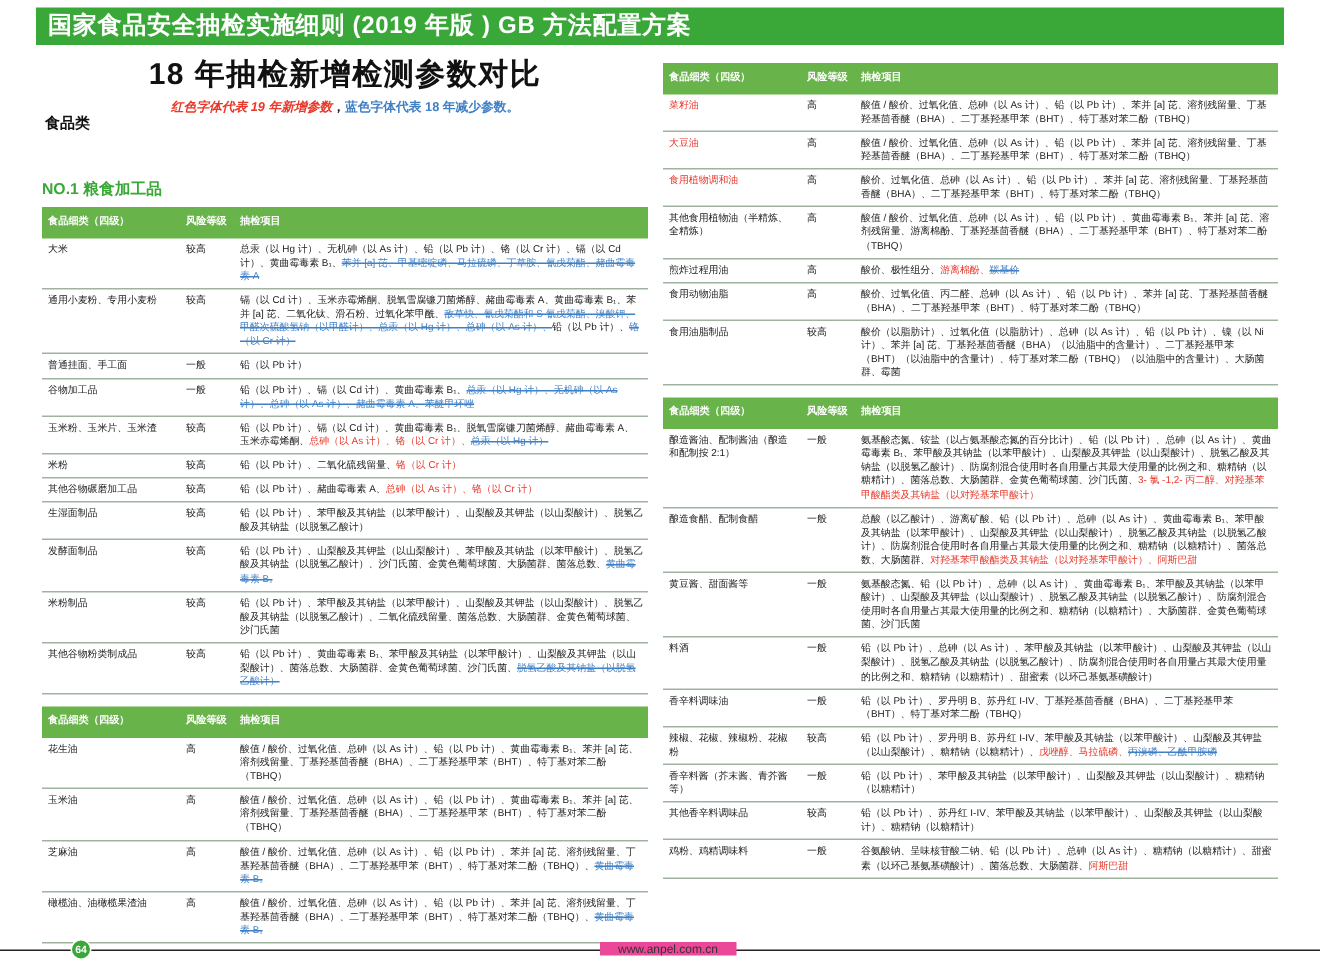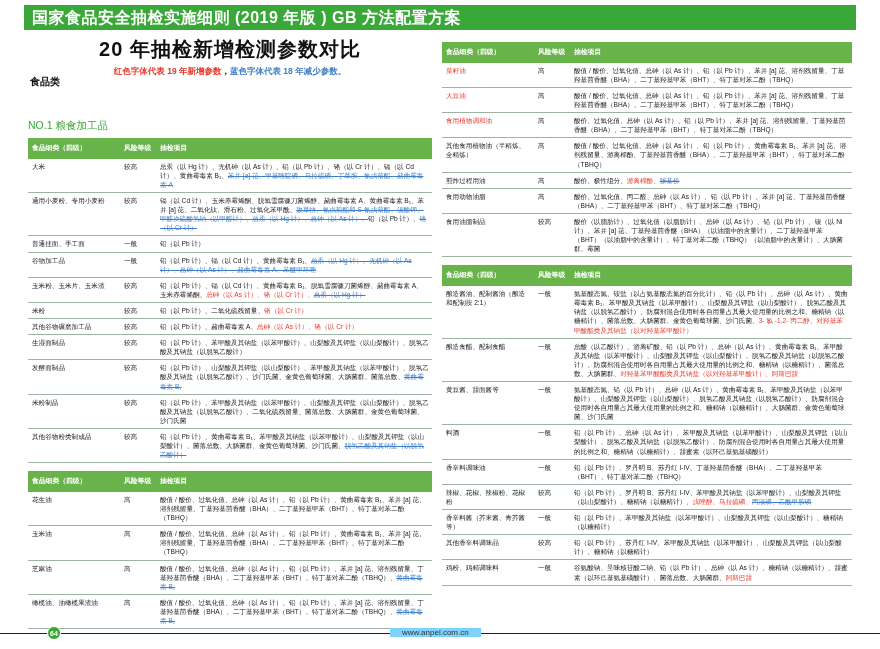--- a/index.html
+++ b/index.html
@@ -9,29 +9,29 @@
     font-family: "Liberation Sans", "DejaVu Sans", sans-serif; color:#222;
   }
   .topbar {
     position:absolute; left:24px; right:24px; top:5px; height:25px;
     background: var(--green); color:#fff; font-size:16px; font-weight:bold;
     line-height:25px; padding-left:8px; letter-spacing:0.5px;
   }
   .head-wrap { position:absolute; left:28px; top:36px; width:404px; text-align:center; }
   .page-title { font-size:20px; font-weight:bold; color:#111; letter-spacing:1px; }
   .page-subtitle { margin-top:3px; font-size:8.5px; font-weight:bold; }
-  .seg-red { color: var(--red); }
+  .seg-red { color: var(--red); font-style: italic; }
   .seg-blue { color: var(--blue); }
   .category-label { position:absolute; left:30px; top:75px; font-size:10px; font-weight:bold; color:#111; }
 
   .col { position:absolute; top:0; }
   .col-left  { left:28px;  width:404px; top:113px; }
   .col-right { left:442px; width:410px; top:42px; }
 
-  .section-title { font-size:10.5px; font-weight:normal; color: var(--green); margin:6px 0 5px 0; }
+  .section-title { font-size:10.5px; font-weight:bold; color: var(--green); margin:6px 0 5px 0; }
   .food-table { width:100%; margin-bottom:8px; }
   .thead {
     display:flex; background: var(--hdr-green); color:#fff; font-weight:bold;
     font-size:6.8px; line-height:1.3; padding:3px 0;
   }
   .trow { display:flex; border-bottom:0.75px solid #9fb3a0; font-size:6.6px; line-height:1.38; }
   .trow:last-child { border-bottom:0.75px solid #9fb3a0; }
   .cell { padding:3px 3px 3px 4px; }
   .c-cat  { width:92px; flex:none; }
   .c-risk { width:36px; flex:none; }
@@ -42,33 +42,33 @@
   .r { color: var(--red); }
   .b { color: var(--blue); text-decoration: line-through; }
 
   .footer-line { position:absolute; left:0; right:0; top:633px; border-top:1px solid #222; }
   .page-circle {
     position:absolute; left:47px; top:626px; width:14px; height:14px; border-radius:50%;
     background: var(--green); border:1px solid #fff; color:#fff; font-size:7px; font-weight:bold;
     text-align:center; line-height:13px; z-index:2;
   }
   .footer-url {
-    position:absolute; left:390px; top:628px; background:#7dd3fc; padding:0 12px;
+    position:absolute; left:400px; top:628px; background:#ec4899; padding:0 12px;
     font-size:8px; color:#333; z-index:2;
   }
 </style>
 </head>
 <body>
 
 <div class="topbar">
   <span>国家食品安全抽检实施细则 (2019 年版 ) GB 方法配置方案</span>
 </div>
 
 <div class="head-wrap">
-  <div class="page-title">20 年抽检新增检测参数对比</div>
+  <div class="page-title">18 年抽检新增检测参数对比</div>
   <div class="page-subtitle">
     <span class="seg-red">红色字体代表 19 年新增参数</span><span>，</span><span class="seg-blue">蓝色字体代表 18 年减少参数。</span>
   </div>
 </div>
 
 <div class="category-label">食品类</div>
 
 <div class="col col-left">
     <div class="section-title">NO.1 粮食加工品</div>
     <div class="food-table">

